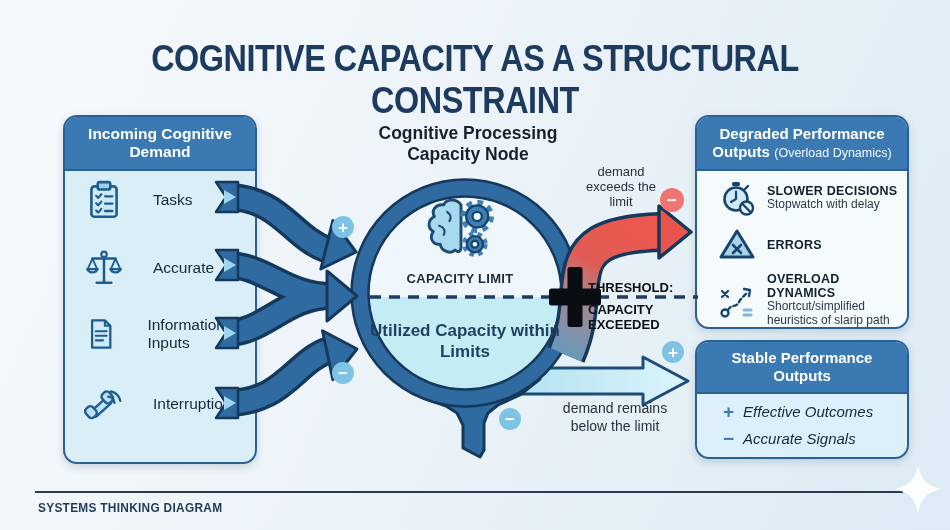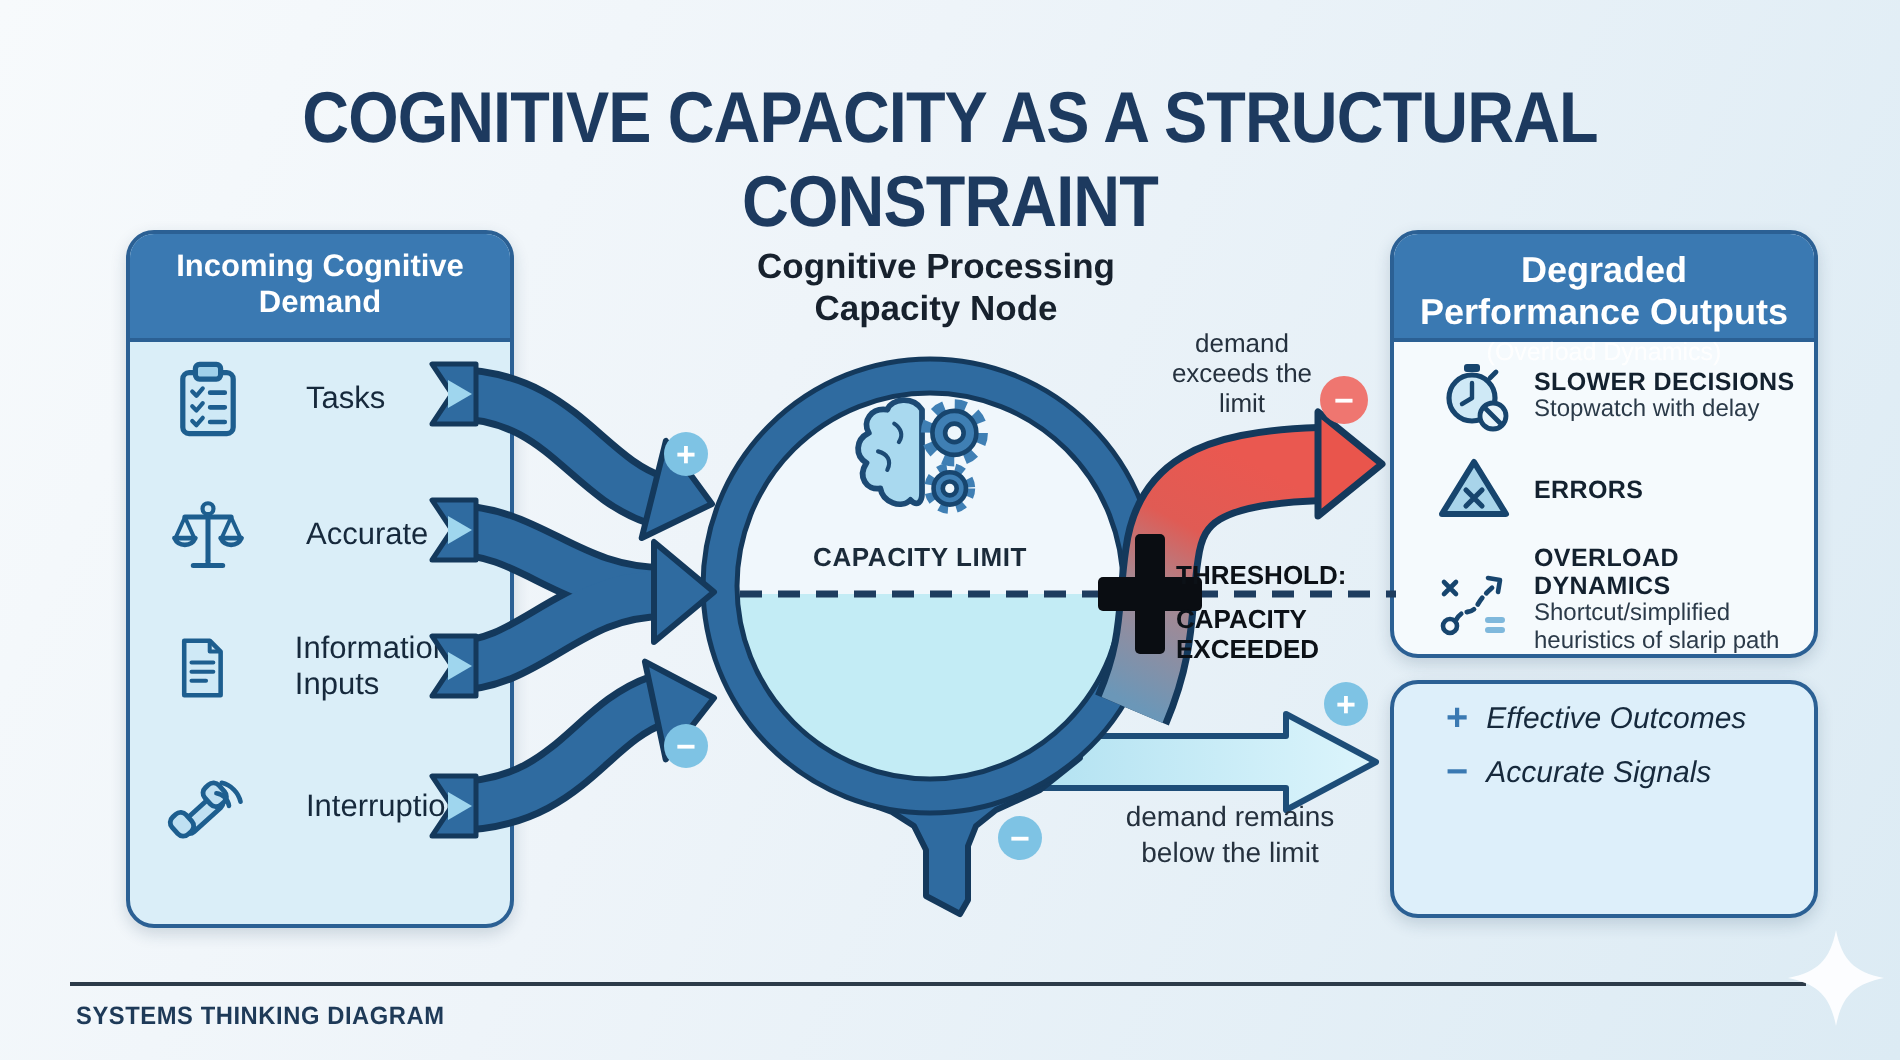--- a/index.html
+++ b/index.html
@@ -27,21 +27,21 @@
     border-bottom:2.5px solid #2b6094; padding:4px 10px; box-sizing:border-box;
   }
   .left-panel{left:63px; top:115px; width:190px; height:345px; background:#daeef8;}
   .left-panel .panel-header{height:54px; font-size:15.5px; line-height:1.18;}
   .demand-item{position:absolute; left:18px; display:flex; align-items:center; gap:28px;}
   .demand-item .label{font-size:15.5px; color:#16293c; line-height:1.15;}
   .di-0{top:62px;} .di-1{top:130px;} .di-2{top:196px;} .di-3{top:266px;}
 
   .degraded-panel{left:695px; top:115px; width:210px; height:210px; background:#f5fafd;}
   .degraded-panel .panel-header{height:54px; display:block; padding:8px 12px 4px;}
-  .degraded-panel .panel-header .t{font-size:18px; font-weight:bold;}
+  .degraded-panel .panel-header .t{font-size:15px; font-weight:bold;}
   .degraded-panel .panel-header .s{font-size:12.5px; font-weight:normal; opacity:.95;}
   .out-item{display:flex; align-items:center; gap:10px; margin:7px 8px 0 20px;}
   .out-item .ico{flex:0 0 40px;}
   .out-item .label{font-size:12.5px; font-weight:bold; color:#13212f; letter-spacing:.2px;}
   .out-item .sublabel{font-size:12px; color:#2b3a49; line-height:1.15;}
 
   .stable-panel{left:695px; top:340px; width:210px; height:115px; background:#ddeffa;}
   .stable-panel .panel-header{height:52px; font-size:15px; line-height:1.2;}
   .stable-item{display:flex; align-items:center; gap:9px; margin:8px 0 0 26px;}
   .stable-item .bullet{color:#3a79b2; font-weight:bold; font-size:19px; line-height:1;}
@@ -296,34 +296,38 @@
         <div>
           <div class="label">OVERLOAD DYNAMICS</div>
           <div class="sublabel">Shortcut/simplified heuristics of slarip path</div>
         </div>
       </div>
 
     </div>
   </div>
 
   <div class="panel stable-panel">
+    <div class="panel-header">
+      <span>Stable Performance Outputs</span>
+    </div>
     <div class="panel-body">
       <div class="stable-item">
         <span class="bullet">+</span>
         <span class="label">Effective Outcomes</span>
       </div>
       <div class="stable-item">
         <span class="bullet">−</span>
         <span class="label">Accurate Signals</span>
       </div>
     </div>
   </div>
 
   <div class="abs node-title">Cognitive Processing Capacity Node</div>
   <div class="abs cap-limit">CAPACITY LIMIT</div>
+  <div class="abs utilized">Utilized Capacity within Limits</div>
   <div class="abs threshold-l1">THRESHOLD:</div>
   <div class="abs threshold-l2">CAPACITY EXCEEDED</div>
   <div class="abs flow-overload">demand exceeds the limit</div>
   <div class="abs flow-stable">demand remains below the limit</div>
 
   <div class="abs footer-line"></div>
   <div class="abs footer-label">SYSTEMS THINKING DIAGRAM</div>
 
 </div>
 

